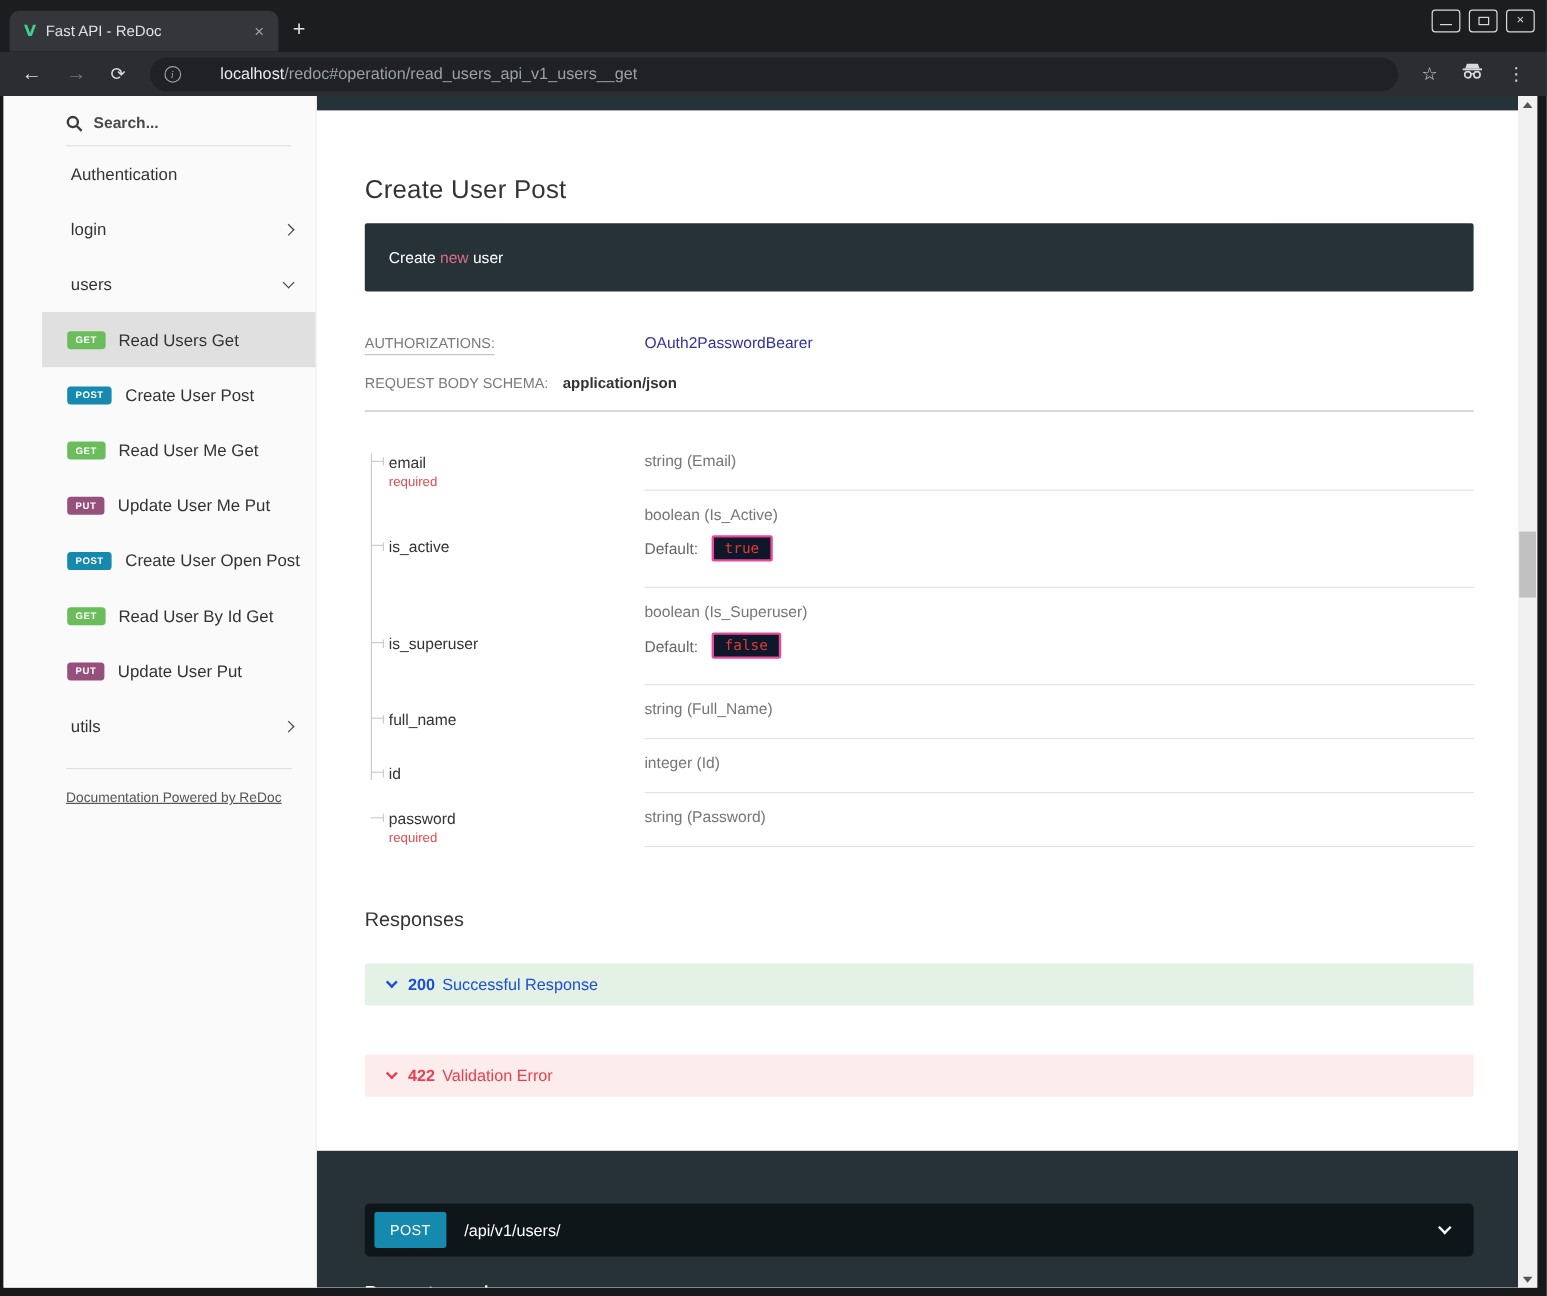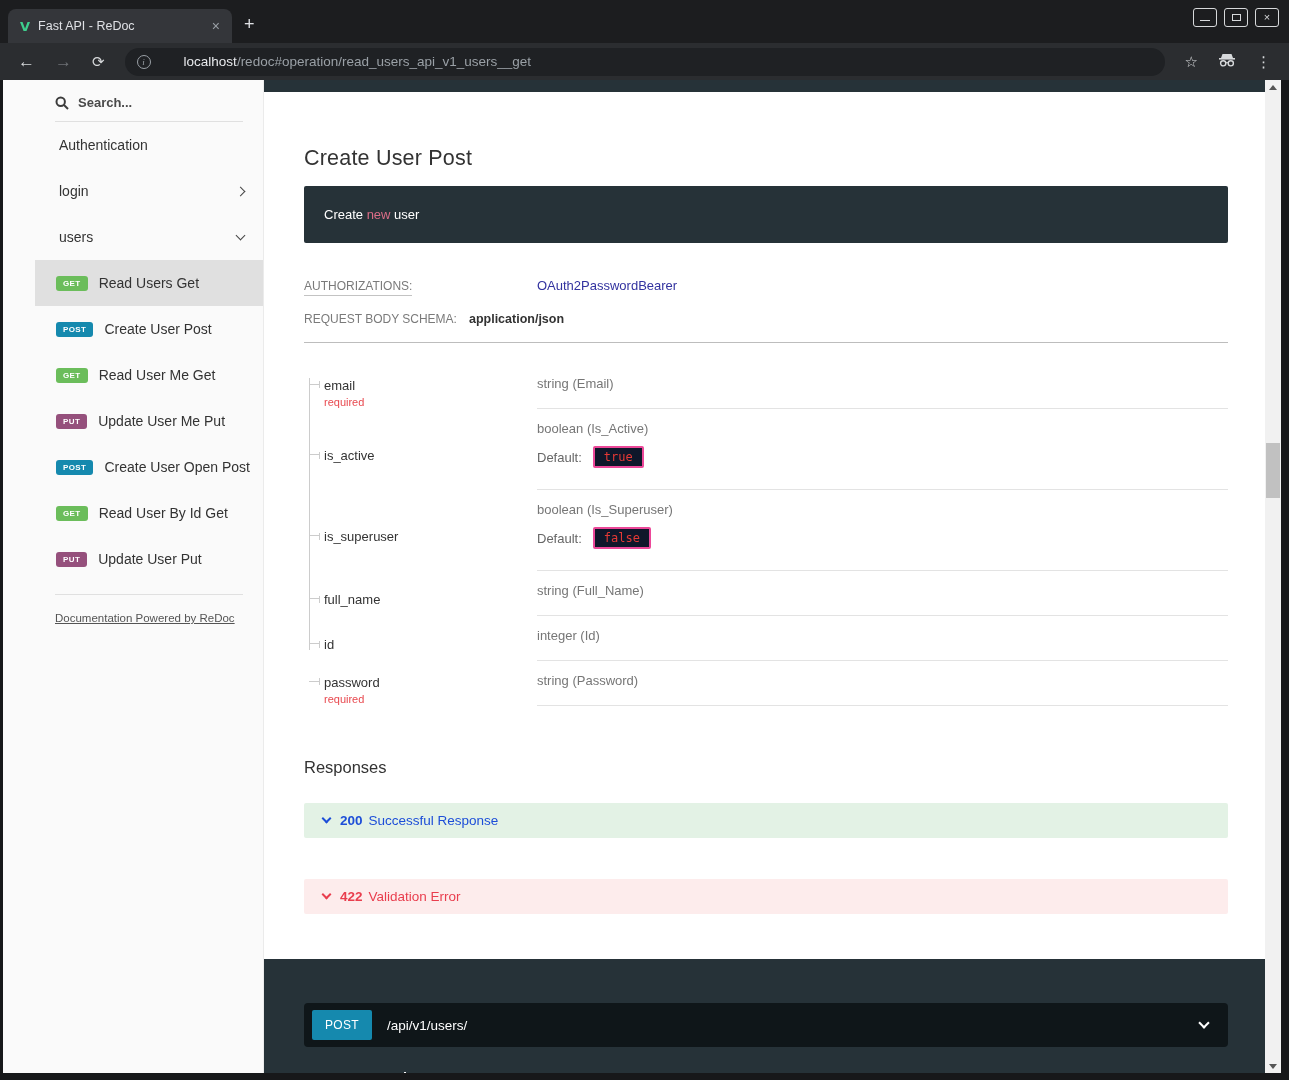--- a/index.html
+++ b/index.html
@@ -199,20 +199,24 @@
     </div>
     <div class="op-item">
       <span class="badge get">GET</span>
       <span>Read User By Id Get</span>
     </div>
     <div class="op-item">
       <span class="badge put">PUT</span>
       <span>Update User Put</span>
     </div>
 
+    <div class="side-item">
+      <span class="lbl">utils</span>
+      <span class="chev right"></span>
+    </div>
 
     <div class="side-divider"></div>
     <div class="side-footer">
       <a href="#">Documentation Powered by ReDoc</a>
     </div>
   </div>
 
   <div class="content">
     <div class="dark-strip"></div>
 

